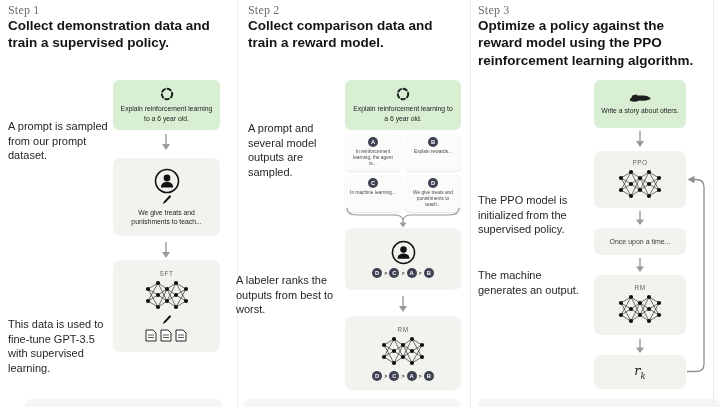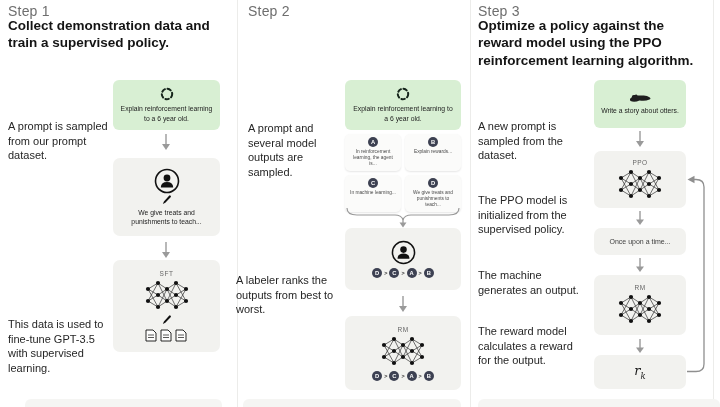--- a/index.html
+++ b/index.html
@@ -1,19 +1,19 @@
 <!DOCTYPE html>
 <html><head>
 <meta charset="utf-8">
 <style>
   html,body{margin:0;padding:0;background:#fff;}
   .stage{position:relative;width:720px;height:407px;background:#ffffff;overflow:hidden;
          font-family:"Liberation Sans","DejaVu Sans",sans-serif;color:#262626;}
   .vdiv{position:absolute;top:0;bottom:0;width:1px;background:#ececea;}
-  .step-label{position:absolute;font-size:14px;color:#6e6e6e;letter-spacing:.2px;}
+  .step-label{position:absolute;font-size:12px;color:#6e6e6e;letter-spacing:.2px;font-family:Liberation Serif, serif;}
   .col-heading{position:absolute;font-size:13.5px;font-weight:700;color:#141414;line-height:1.28;}
   .side-text{position:absolute;font-size:11px;line-height:1.32;color:#262626;margin-top:37px;}
   .gbox{position:absolute;background:#d8efd3;border-radius:6px;display:flex;flex-direction:column;
         align-items:center;justify-content:center;text-align:center;padding:3px 4px;box-sizing:border-box;}
   .cbox{position:absolute;background:#f2f2ef;border-radius:7px;display:flex;flex-direction:column;
         align-items:center;justify-content:center;text-align:center;padding:3px 4px;box-sizing:border-box;}
   .box-smalltext{font-size:6.8px;line-height:1.35;color:#1d1d1d;margin-top:3px;}
   .box-label{font-size:6.5px;color:#666;letter-spacing:.5px;margin-bottom:1px;}
   .arrow{position:absolute;}
   .cards-grid{position:absolute;display:grid;grid-template-columns:1fr 1fr;gap:4px;}
@@ -149,20 +149,21 @@
           <line x1="18" y1="8" x2="24" y2="8"></line>
             <line x1="18" y1="10.5" x2="24" y2="10.5"></line>
           <line x1="33" y1="8" x2="39" y2="8"></line>
             <line x1="33" y1="10.5" x2="39" y2="10.5"></line>
         </g>
       </svg>
     </span>
   </div>
 
   <div class="step-label" style="left:248px;top:3px">Step 2</div>
+  <div class="col-heading" style="left:248px;top:17px;width:212px">Collect comparison data and train a reward model.</div>
 
   <div class="side-text" style="left:248px;top:84px;width:92px">A prompt and several model outputs are sampled.</div>
   <div class="gbox" style="left:345px;top:80px;width:116px;height:50px">
     <span>
       <svg width="14" height="14" viewBox="0 0 14 14">
           <circle cx="7" cy="7" r="5.2" fill="none" stroke="#15241a" stroke-width="2" stroke-dasharray="3.5 2.6" stroke-linecap="round"></circle>
         </svg>
     </span>
     <div class="box-smalltext" style="width:100px">Explain reinforcement learning to a 6 year old.</div>
   </div>
@@ -278,21 +279,20 @@
       <span class="sep">&gt;</span>
       <span class="badge">A</span>
       <span class="sep">&gt;</span>
       <span class="badge">B</span>
     </div>
   </div>
 
   <div class="step-label" style="left:478px;top:3px">Step 3</div>
   <div class="col-heading" style="left:478px;top:17px;width:228px">Optimize a policy against the reward model using the PPO reinforcement learning algorithm.</div>
 
-  <div class="side-text" style="left:478px;top:82px;width:95px">A new prompt is sampled from the dataset.</div>
   <div class="gbox" style="left:594px;top:80px;width:92px;height:48px">
     <span>
       <svg width="24" height="11" viewBox="0 0 24 11">
           <path d="M2.5,9 Q1,6.5 3.6,5.4 Q4,2.2 6.8,3.1 Q8.2,1.6 9.6,3.4 L15,3.6 Q19,3.4 21.5,5.2 Q23.5,6.6 21.5,7.4 Q17,9.6 11.5,8.4 Q6.5,10.8 2.5,9 Z" fill="#1e1e1e"></path>
         </svg>
     </span>
     <div class="box-smalltext" style="width:80px">Write a story about otters.</div>
   </div>
 
   <div class="arrow" style="left:635px;top:131px">
@@ -363,21 +363,20 @@
     <div class="once-text">Once upon a time...</div>
   </div>
 
   <div class="arrow" style="left:635px;top:258px">
     <svg width="10" height="15" viewBox="0 0 10 15">
         <line x1="5" y1="0" x2="5" y2="9" stroke="#9a9a9a" stroke-width="1.4"></line>
         <polygon points="1,8.5 9,8.5 5,14" fill="#9a9a9a"></polygon>
       </svg>
   </div>
 
-  <div class="side-text" style="left:478px;top:287px;width:106px">The reward model calculates a reward for the output.</div>
   <div class="cbox" style="left:594px;top:275px;width:92px;height:60px">
     <div class="box-label">RM</div>
     <span>
       <svg width="46" height="34" viewBox="0 0 46 34">
         <g stroke="#111" stroke-width="0.7" opacity="0.85">
           <line x1="4" y1="11" x2="14" y2="5"></line>
             <line x1="4" y1="11" x2="14" y2="17"></line>
             <line x1="4" y1="11" x2="14" y2="29"></line>
             <line x1="4" y1="23" x2="14" y2="5"></line>
             <line x1="4" y1="23" x2="14" y2="17"></line>

